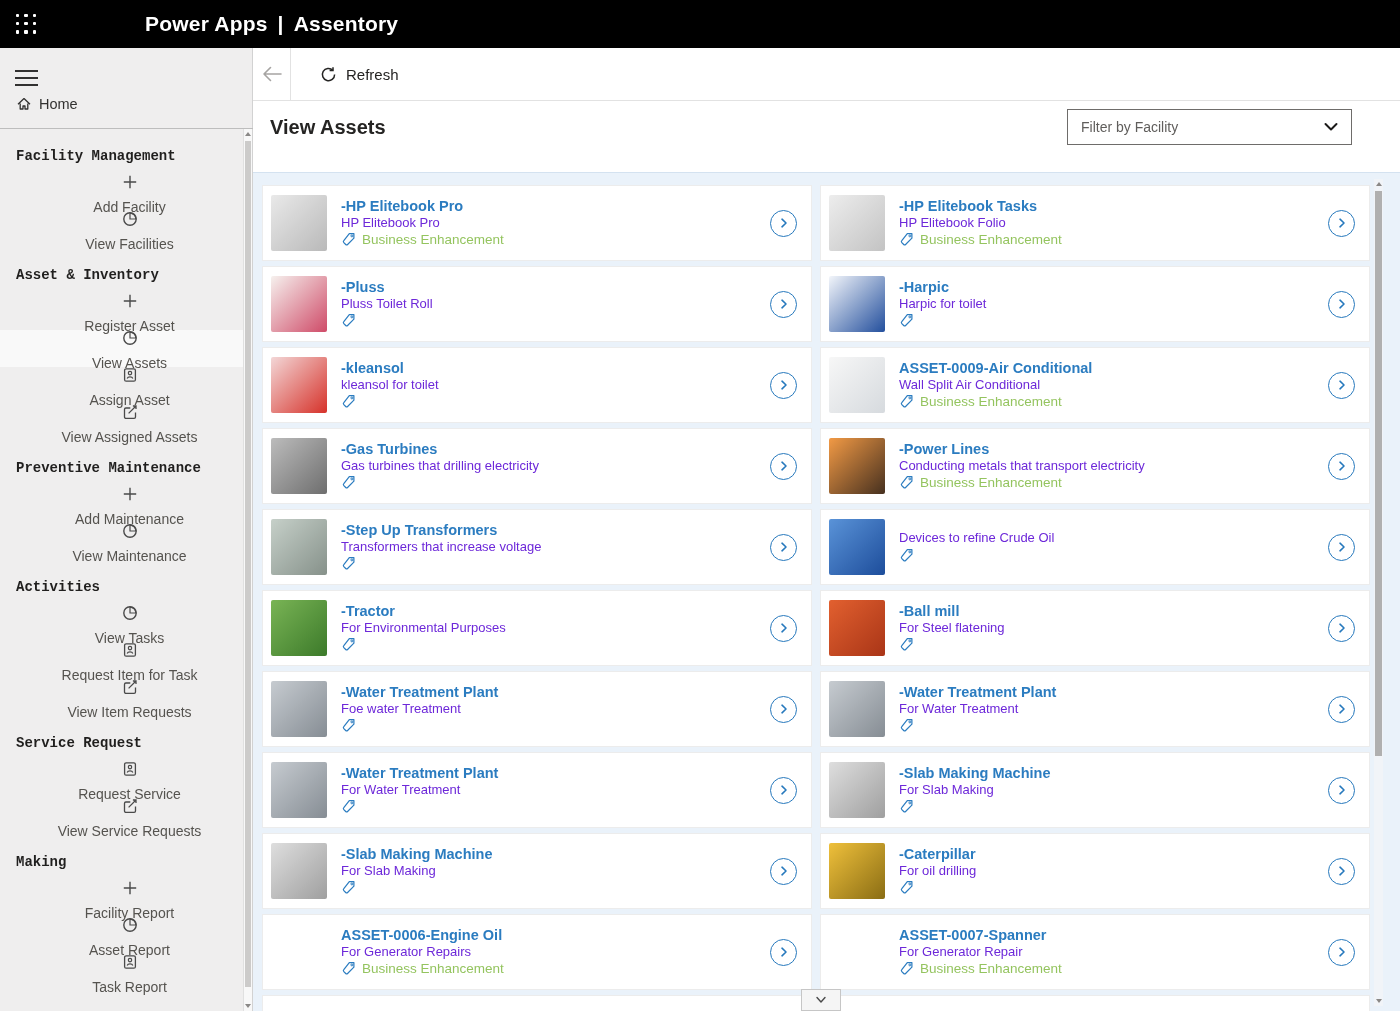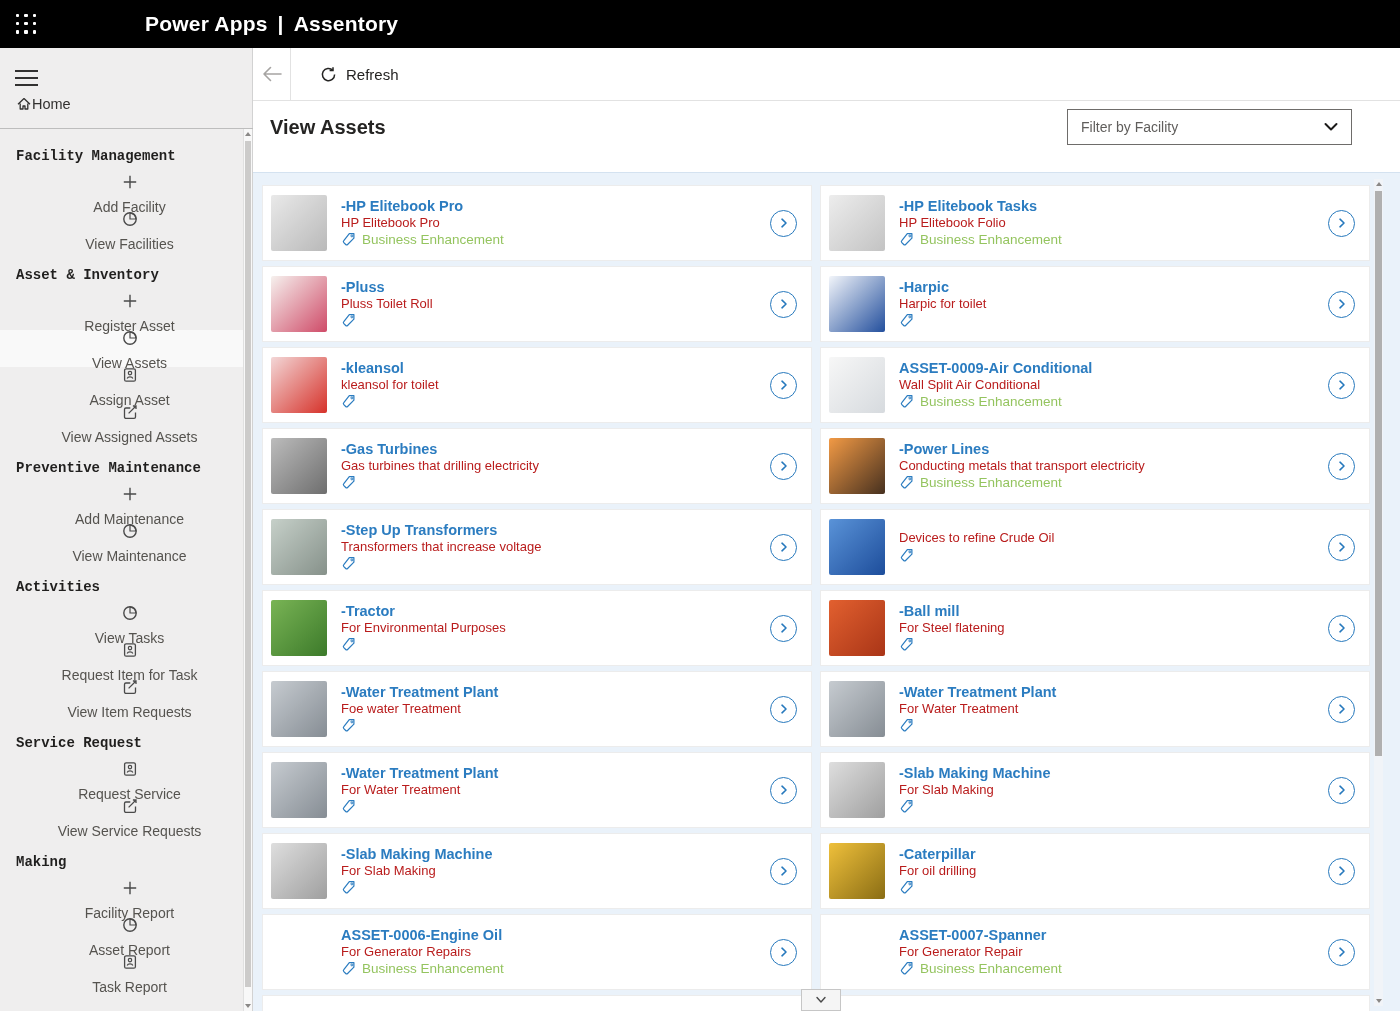--- a/index.html
+++ b/index.html
@@ -13,21 +13,21 @@
           grid-template-columns:repeat(3,1fr);grid-template-rows:repeat(3,1fr);gap:4px;cursor:pointer;}
   .waffle i{width:3.4px;height:3.4px;background:#fff;border-radius:1px;}
   .appbar-title{color:#fff;font-weight:700;font-size:21px;margin-left:108px;
                 display:flex;align-items:center;gap:10px;letter-spacing:.2px;}
 
   
   .sidebar{position:absolute;top:48px;left:0;width:253px;bottom:0;background:#efeeee;
            border-right:1px solid #d2d2d2;box-sizing:border-box;}
   .hamburger{position:absolute;top:17px;left:15px;width:23px;cursor:pointer;}
   .hamburger i{display:block;height:2.4px;background:#323130;margin:4.6px 0;}
-  .home-row{position:absolute;top:45px;left:16px;display:flex;align-items:center;
+  .home-row{position:absolute;top:45px;left:16px;display:flex;align-items:center;gap:7px;
             font-size:14.5px;color:#323130;cursor:pointer;height:22px;}
   .home-row svg{width:16px;height:16px;}
   .side-divider{position:absolute;top:80px;left:0;width:253px;height:1px;background:#bdbdbd;}
   .nav{position:absolute;top:81px;left:0;right:9px;bottom:0;overflow:hidden;padding-top:8px;}
   .nav-header{font-weight:700;font-size:14px;color:#201f1e;padding-left:16px;height:37px;
               display:flex;align-items:center;margin-top:8px;font-family:Liberation Mono, monospace;}
   .nav-header:first-child{margin-top:0;}
   .nav-item{height:37px;display:flex;align-items:center;gap:9px;padding-left:16px;
             font-size:14px;color:#55534f;cursor:pointer;flex-direction:column;}
   .nav-item.selected{background:#f9f9f9;}
@@ -61,21 +61,21 @@
   .list{position:absolute;top:124px;left:0;right:0;bottom:0;background:#eaf2fa;
         border-top:1px solid #d4e2f0;overflow:hidden;}
   .cols{display:flex;gap:8px;padding:12px 0 0 9px;}
   .col{display:flex;flex-direction:column;gap:5px;width:550px;flex:none;}
   .card{background:#fff;border:1px solid #ececec;box-sizing:border-box;height:76px;
         display:flex;align-items:center;padding:13px 6px;cursor:pointer;}
   .card-img{width:56px;height:56px;border-radius:2px;flex:none;margin-left:2px;background:#fff;}
   .card-body{flex:1;margin-left:14px;display:flex;flex-direction:column;justify-content:center;
              gap:1px;min-width:0;}
   .card-title{color:#2b7cc0;font-size:14.5px;font-weight:700;white-space:nowrap;overflow:hidden;}
-  .card-sub{color:#b91c1c;font-size:13px;white-space:nowrap;overflow:hidden;}
+  .card-sub{color:#6d28d9;font-size:13px;white-space:nowrap;overflow:hidden;}
   .card-tagrow{display:flex;align-items:center;gap:6px;height:18px;}
   .tag-ic{display:flex;width:15px;height:15px;color:#2b7cc0;flex:none;}
   .tag-ic svg{width:15px;height:15px;}
   .tag-text{color:#94c45f;font-size:13.5px;white-space:nowrap;}
   .chev{flex:none;width:27px;height:27px;border-radius:50%;border:1.6px solid #2779bd;
         color:#2779bd;background:#fff;display:flex;align-items:center;justify-content:center;
         margin-right:8px;cursor:pointer;padding:0;}
   .chev svg{width:14px;height:14px;}
 
   .down-btn{position:absolute;left:548px;top:816px;width:40px;height:22px;background:#f5f5f5;

